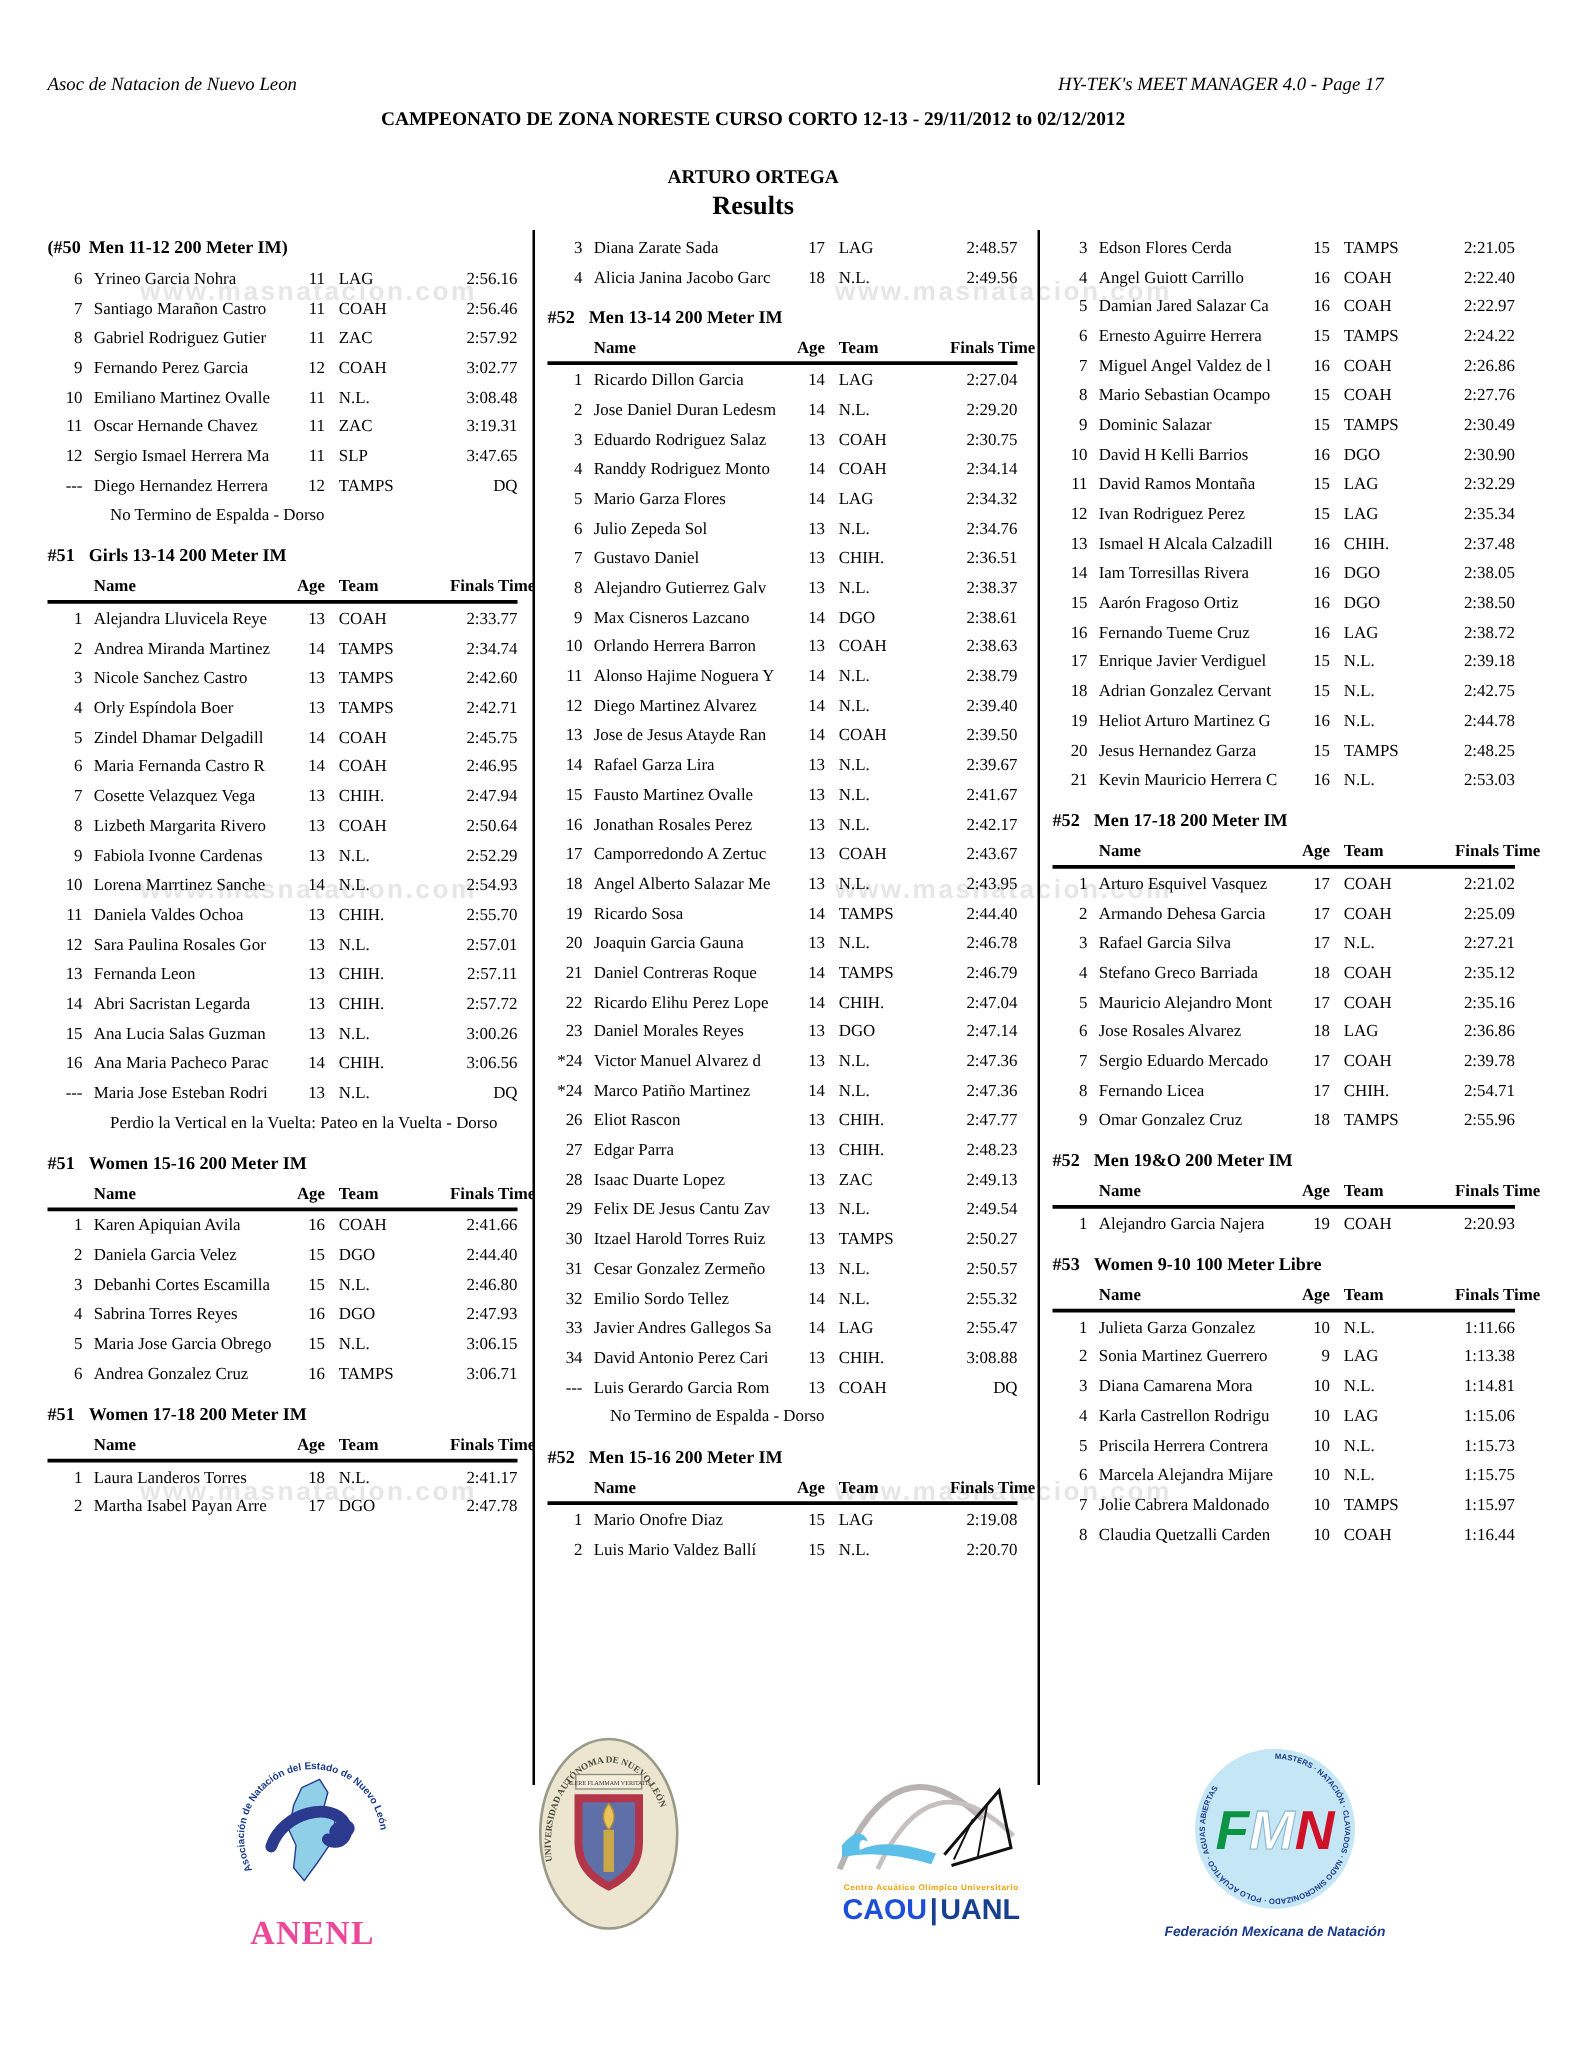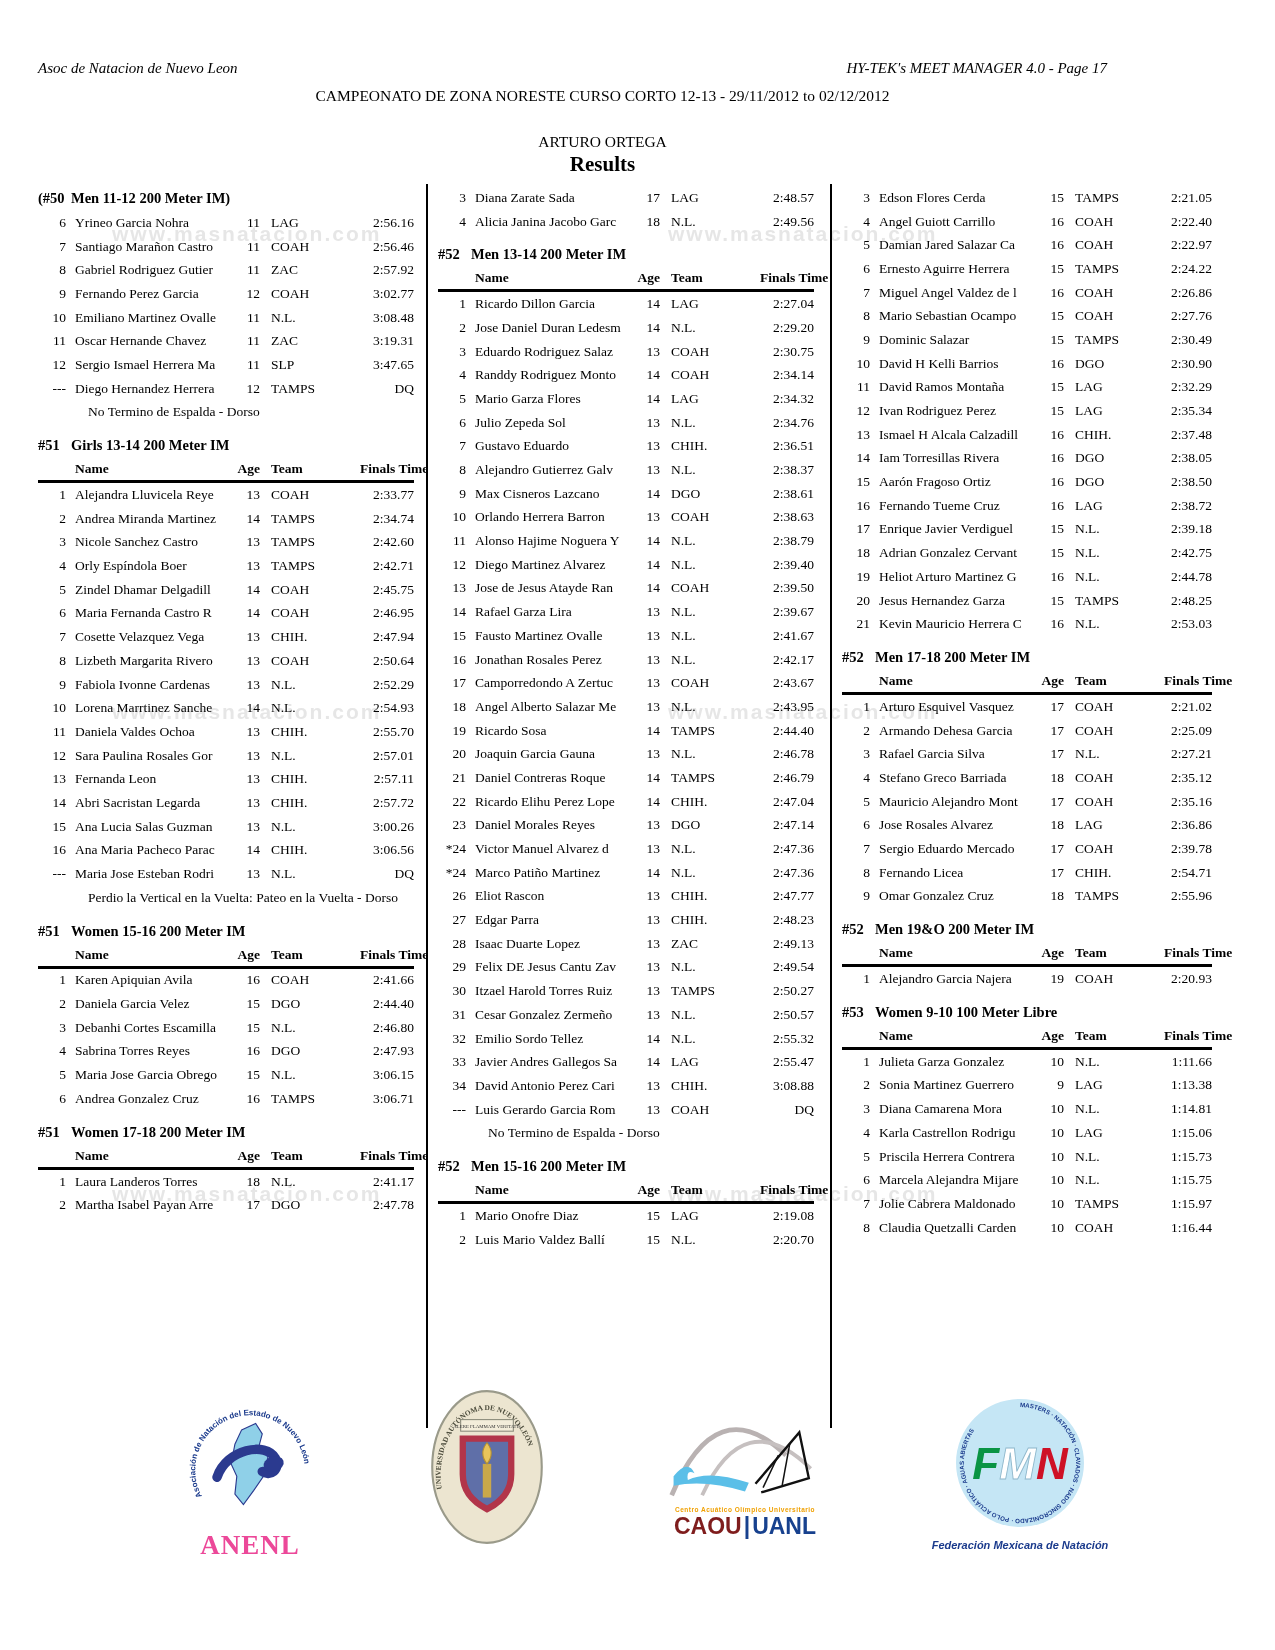--- a/index.html
+++ b/index.html
@@ -7,21 +7,21 @@
   body {
     width:1275px; height:1650px; position:relative; overflow:hidden;
     font-family:"Liberation Serif", serif; color:#000;
   }
   .page { position:absolute; inset:0; }
 
   
   .hdr-row { position:absolute; top:60px; left:38px; right:168px;
              display:flex; justify-content:space-between; font-size:15px;font-style:italic; }
   .title { position:absolute; left:0; right:70px; text-align:center;
-           font-weight:normal; font-size:15.5px; }
+           font-weight:bold; font-size:15.5px; }
   .t1 { top:87px; } .t2 { top:110px; } .t3 { top:133px; }
   .results-h { position:absolute; top:152px; left:0; right:70px; text-align:center;
                font-weight:bold; font-size:21px; }
 
   
   .wm { position:absolute; font-family:"Liberation Sans", sans-serif;
         font-size:21px; font-weight:bold; color:#d2d2d2; opacity:.55;
         letter-spacing:2px; pointer-events:none; }
   .wm1 { left:112px; top:222px; } .wm2 { left:668px; top:222px; }
   .wm3 { left:112px; top:700px; } .wm4 { left:668px; top:700px; }
@@ -54,21 +54,21 @@
   .logo { position:absolute; text-align:center; }
   .logo-anenl { left:150px; top:1398px; width:200px; }
   .logo-uanl  { left:417px; top:1388px; width:140px; }
   .logo-caou  { left:655px; top:1400px; width:180px; }
   .logo-fmn   { left:925px; top:1393px; width:190px; }
   .anenl-cap { font-family:Liberation Serif, serif; font-weight:bold;
                font-size:27px; color:#ec4899; letter-spacing:1px; margin-top:-4px; }
   .caou-sub { font-family:"Liberation Sans", sans-serif; font-size:6.5px;
               font-weight:bold; color:#f0a000; margin-top:2px; letter-spacing:.5px; }
   .caou-cap { font-family:"Liberation Sans", sans-serif; font-weight:bold; font-size:23px; }
-  .caou-l { color:#7f1d1d;margin-top:16px; } .caou-bar { color:#17418e; padding:0 2px; } .caou-r { color:#17418e; }
+  .caou-l { color:#1d4ed8;margin-top:16px; } .caou-bar { color:#17418e; padding:0 2px; } .caou-r { color:#17418e; }
   .fmn-cap { font-family:"Liberation Sans", sans-serif; font-style:italic; font-weight:bold;
              font-size:11px; color:#1a3a8c; margin-top:2px; }
 </style>
 </head>
 <body>
 
 <div class="page">
 
   <span class="wm wm1">www.masnatacion.com</span>
   <span class="wm wm2">www.masnatacion.com</span>
@@ -432,21 +432,21 @@
         </div>
         <div class="row">
           <span class="c-place">6</span>
           <span class="c-name">Julio Zepeda Sol</span>
           <span class="c-age">13</span>
           <span class="c-team">N.L.</span>
           <span class="c-time">2:34.76</span>
         </div>
         <div class="row">
           <span class="c-place">7</span>
-          <span class="c-name">Gustavo Eduardo</span>
+          <span class="c-name">Gustavo Daniel</span>
           <span class="c-age">13</span>
           <span class="c-team">CHIH.</span>
           <span class="c-time">2:36.51</span>
         </div>
         <div class="row">
           <span class="c-place">8</span>
           <span class="c-name">Alejandro Gutierrez Galv</span>
           <span class="c-age">13</span>
           <span class="c-team">N.L.</span>
           <span class="c-time">2:38.37</span>

